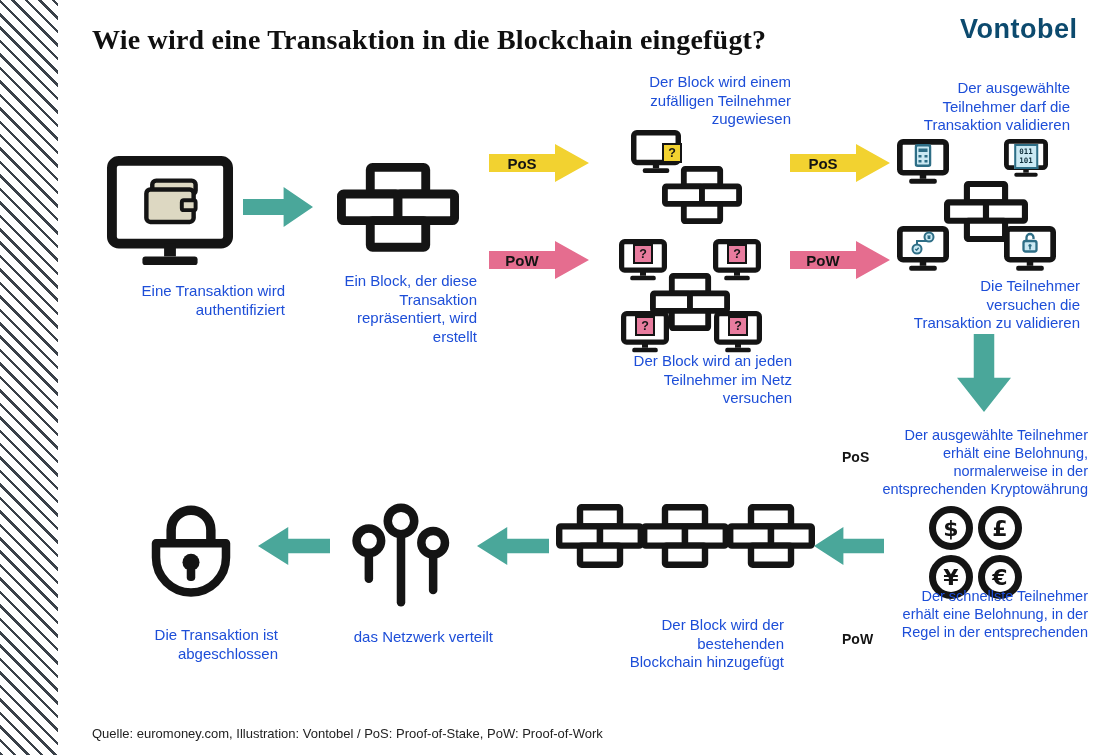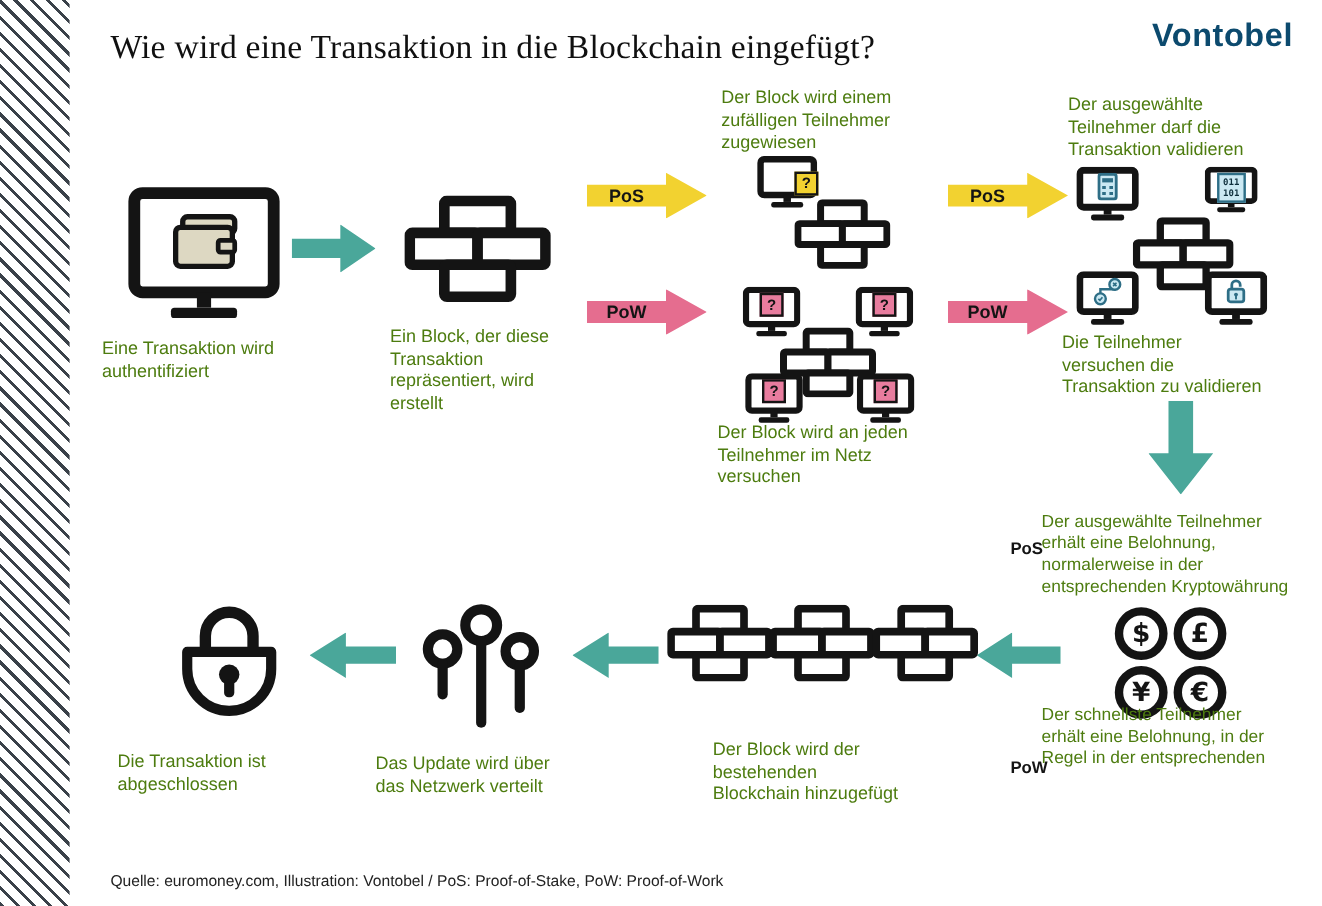--- a/index.html
+++ b/index.html
@@ -1,23 +1,23 @@
 <!DOCTYPE html>
 <html><head>
 <meta charset="utf-8">
 <style>
   *{box-sizing:border-box;margin:0;padding:0}
   html,body{width:1102px;height:755px}
   body{position:relative;background:#fff;font-family:"Liberation Sans",sans-serif;color:#141414;overflow:hidden}
   .abs{position:absolute}
   .hatch{left:0;top:0;width:58px;height:755px;
     background:repeating-linear-gradient(45deg,#3a4149 0 2.5px,transparent 2.5px 9.5px);}
-  .title{left:92px;top:24px;font-family:"Liberation Serif",serif;font-weight:400;font-size:28px;letter-spacing:.2px;color:#101010}
+  .title{left:92px;top:24px;font-family:"Liberation Serif",serif;font-weight:700;font-size:28px;letter-spacing:.2px;color:#101010}
   .logo{left:960px;top:14px;font-size:27px;font-weight:700;color:#0c4a6e;letter-spacing:.5px}
-  .caption{font-size:15px;line-height:1.24;text-align:left;color:#4d7c0f}
+  .caption{font-size:15px;line-height:1.24;text-align:right;color:#1d4ed8}
   .caption span{display:block}
   .small-cap{font-size:14.5px}
   .footer{left:92px;top:726px;font-size:13px;color:#222}
 
   
   .teal{background:#4aa79a}.yellow{background:#f2d230}.pink{background:#e56d8f}
   .ar{position:absolute}
   .ar-shape{width:100%;height:100%}
   .ar-right{clip-path:polygon(0 30%,58% 30%,58% 0,100% 50%,58% 100%,58% 70%,0 70%)}
   .ar-left{clip-path:polygon(100% 31%,42% 31%,42% 0,0 50%,42% 100%,42% 69%,100% 69%)}
@@ -343,21 +343,20 @@
       <circle cx="21" cy="40" r="13"></circle>
       <circle cx="55" cy="19" r="14"></circle>
       <circle cx="89" cy="42" r="12.5"></circle>
       <line x1="21" y1="53" x2="21" y2="80"></line>
       <line x1="55" y1="33" x2="55" y2="105"></line>
       <line x1="89" y1="54.5" x2="89" y2="92"></line>
     </g>
   </svg>
 </div>
 <div class="abs caption" style="left:313px;top:628px;width:180px">
-  <span>Das Update wird über</span>
   <span>das Netzwerk verteilt</span>
 </div>
 
 <div class="ar" style="left:258px;top:527px;width:72px;height:38px">
   <div class="ar-shape teal ar-left"></div>
 </div>
 
 <div class="icon" style="left:139px;top:496px;width:104px">
   <svg viewBox="0 0 110 112">
     <path d="M34 50 V36 a21 21 0 0 1 42 0 V50" fill="none" stroke="#141414" stroke-width="10" stroke-linecap="round"></path>

